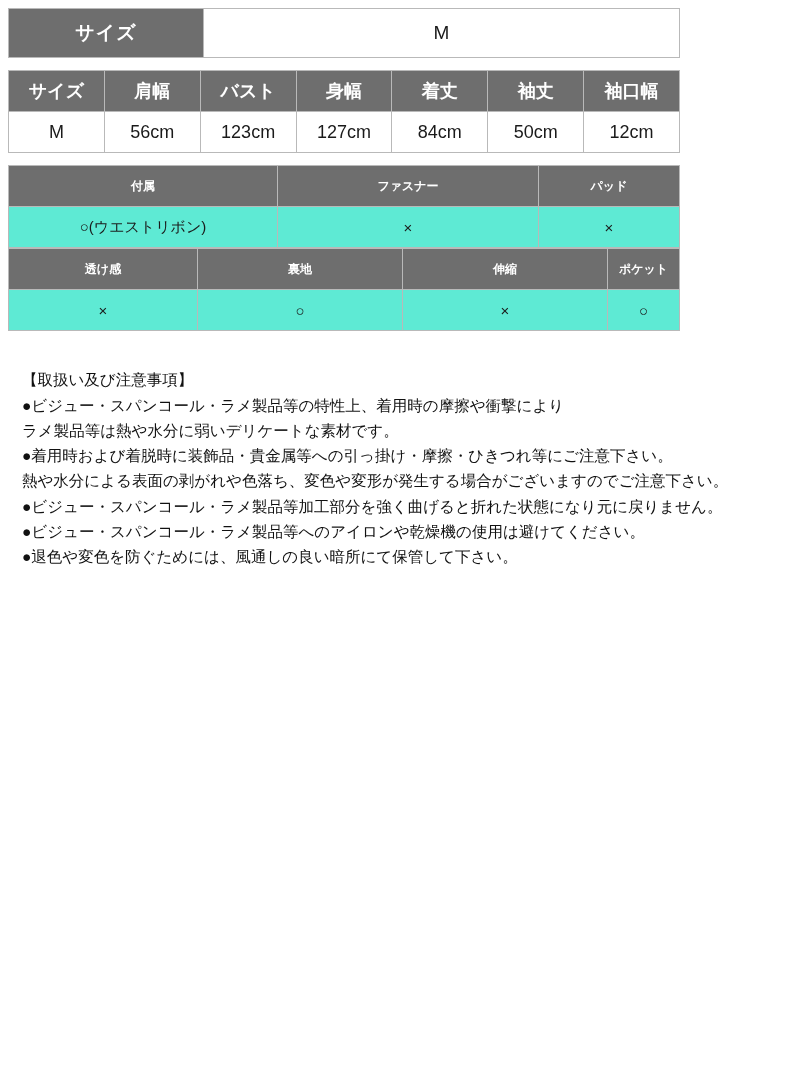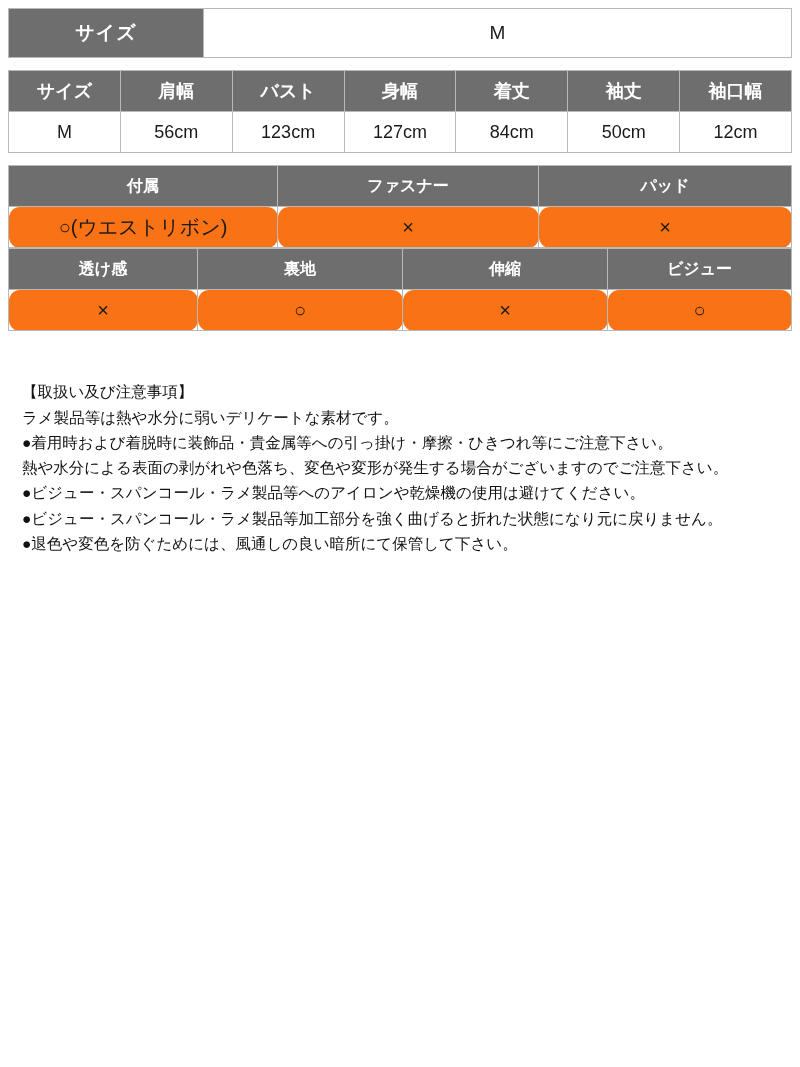--- a/index.html
+++ b/index.html
@@ -14,21 +14,21 @@
     color: #000000;
     position: relative;
   }
   .page {
     width: 800px;
     box-sizing: border-box;
     padding: 8px 8px 0 8px;
   }
   table {
     border-collapse: collapse;
-    width: 784px;
+    width: 672px;
     table-layout: fixed;
     padding-left: 12px;
   }
   .spacer-md { height: 12px; }
 
   
   .t1 td, .t1 th {
     border: 1px solid #b9b9b9;
     height: 48px;
     font-size: 19px;
@@ -63,39 +63,38 @@
   }
   .t2 td {
     background: #ffffff;
     color: #1a1a1a;
   }
 
   
   .t3 th, .t3 td {
     border: 1px solid #b9b9b9;
     height: 38px;
-    font-size: 16px;
+    font-size: 12px;
     text-align: center;
     vertical-align: middle;
   }
   .t3 th {
     background: #6e6e6e;
     color: #ffffff;
     font-weight: bold;
   }
   .t3 td {
-    background: #f97316;
+    background: #5eead4;
     color: #1a1a1a;
-    font-size: 20px;
-    border-radius: 11px;
+    font-size: 15px;
   }
 
   
   .notes {
-    margin: 48px 8px 0 14px;
+    margin: 36px 8px 0 14px;
     font-size: 15.5px;
     line-height: 1.62;
     color: #111111;
   }
   .notes .line { white-space: pre-wrap; }
   .notes .head { margin-bottom: 1px; }
 </style>
 </head>
 <body>
 
@@ -155,36 +154,37 @@
       </tr>
     </tbody>
   </table>
 
   <table class="t3">
     <thead>
       <tr>
         <th style="width:186px">透け感</th>
         <th style="width:202px">裏地</th>
         <th style="width:202px">伸縮</th>
-        <th>ビジュー</th>
+        <th>ポケット</th>
       </tr>
     </thead>
     <tbody>
       <tr>
         <td>×</td>
         <td>○</td>
         <td>×</td>
         <td>○</td>
       </tr>
     </tbody>
   </table>
 
   <div class="notes">
     <div class="line head">【取扱い及び注意事項】</div>
+    <div class="line">●ビジュー・スパンコール・ラメ製品等の特性上、着用時の摩擦や衝撃により</div>
     <div class="line">ラメ製品等は熱や水分に弱いデリケートな素材です。</div>
     <div class="line">●着用時および着脱時に装飾品・貴金属等への引っ掛け・摩擦・ひきつれ等にご注意下さい。</div>
     <div class="line">熱や水分による表面の剥がれや色落ち、変色や変形が発生する場合がございますのでご注意下さい。</div>
+    <div class="line">●ビジュー・スパンコール・ラメ製品等加工部分を強く曲げると折れた状態になり元に戻りません。</div>
     <div class="line">●ビジュー・スパンコール・ラメ製品等へのアイロンや乾燥機の使用は避けてください。</div>
-    <div class="line">●ビジュー・スパンコール・ラメ製品等加工部分を強く曲げると折れた状態になり元に戻りません。</div>
     <div class="line">●退色や変色を防ぐためには、風通しの良い暗所にて保管して下さい。</div>
   </div>
 
 </div>
 
 </body></html>

